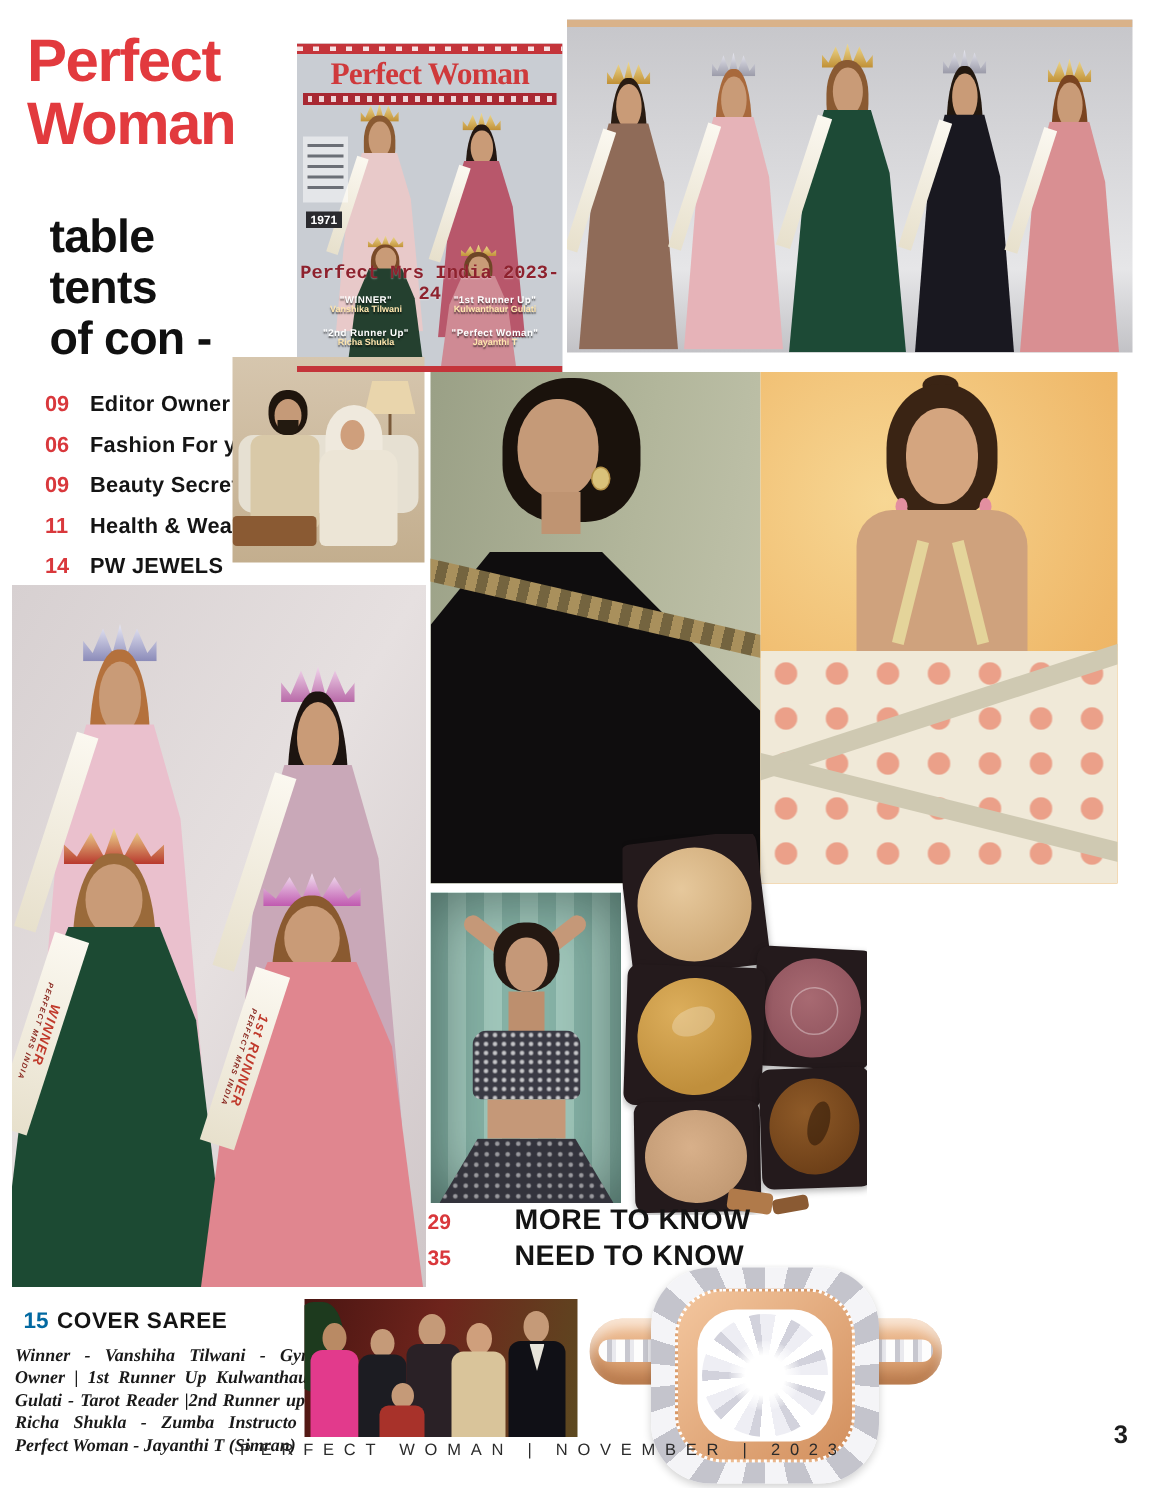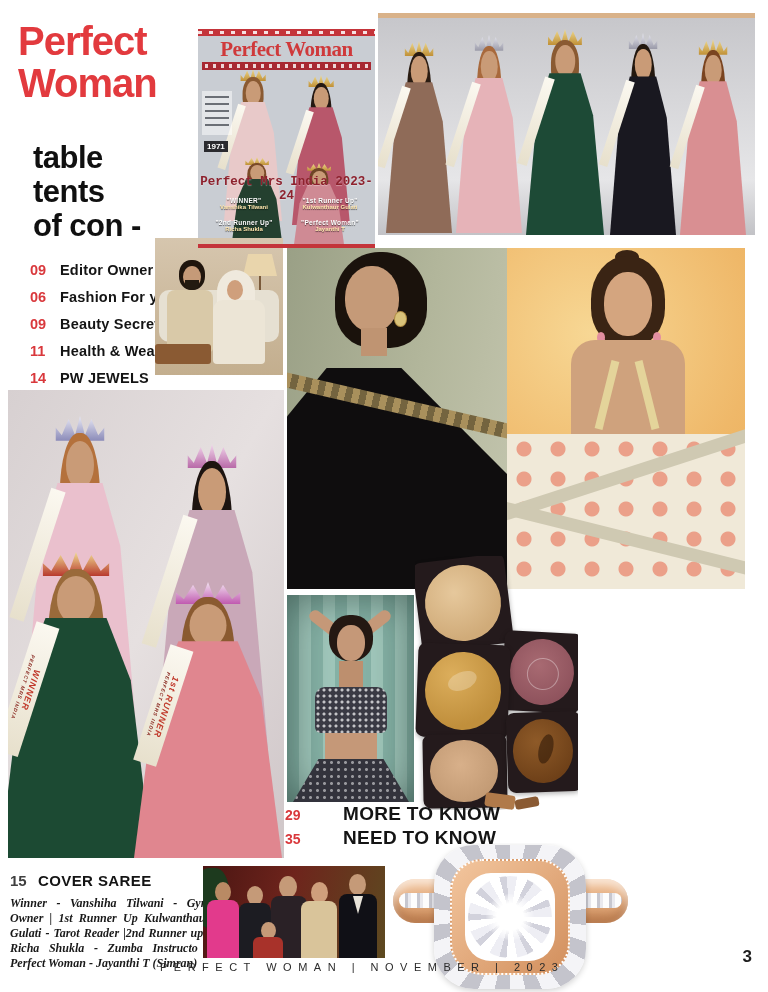--- a/index.html
+++ b/index.html
@@ -15,21 +15,21 @@
   .toc-list{left:30px;top:262px;}
   .toc-list .row{display:flex;align-items:baseline;height:27px;}
   .toc-list .num{width:30px;color:#d9383c;font-weight:800;font-size:14.5px;}
   .toc-list .lbl{color:#141414;font-weight:700;font-size:14.5px;letter-spacing:.2px;}
   .toc-list2{left:285px;top:803px;}
   .toc-list2 .row{display:flex;align-items:baseline;height:24px;gap:28px;}
   .toc-list2 .num{width:30px;color:#d9383c;font-weight:800;font-size:14px;}
   .toc-list2 .lbl{color:#141414;font-weight:800;font-size:19px;letter-spacing:.3px;}
   .cover-story{left:10px;top:872px;width:200px;}
   .cs-head{display:flex;align-items:baseline;}
-  .cs-num{color:#404040;font-weight:800;font-size:15px;width:28px;}
+  .cs-num{color:#0369a1;font-weight:800;font-size:15px;width:28px;text-align:center;}
   .cs-lbl{color:#141414;font-weight:800;font-size:15px;letter-spacing:.4px;}
   .cs-body{margin-top:7px;font-family:"Liberation Serif",serif;font-style:italic;font-weight:700;
            font-size:12px;line-height:1.26;color:#191919;text-align:justify;}
   .footer{left:160px;top:961px;font-size:11px;letter-spacing:6.5px;color:#2b2b2b;font-weight:500;z-index:9;}
   .pageno{right:16px;top:947px;font-size:17px;font-weight:800;color:#1d1d1d;z-index:9;}
 
   
   .person{position:absolute;}
   .person .crown{left:50%;top:0;width:44%;height:8%;transform:translateX(-50%);
       background:linear-gradient(var(--c1,#f0dc92),var(--c2,#c09036));

